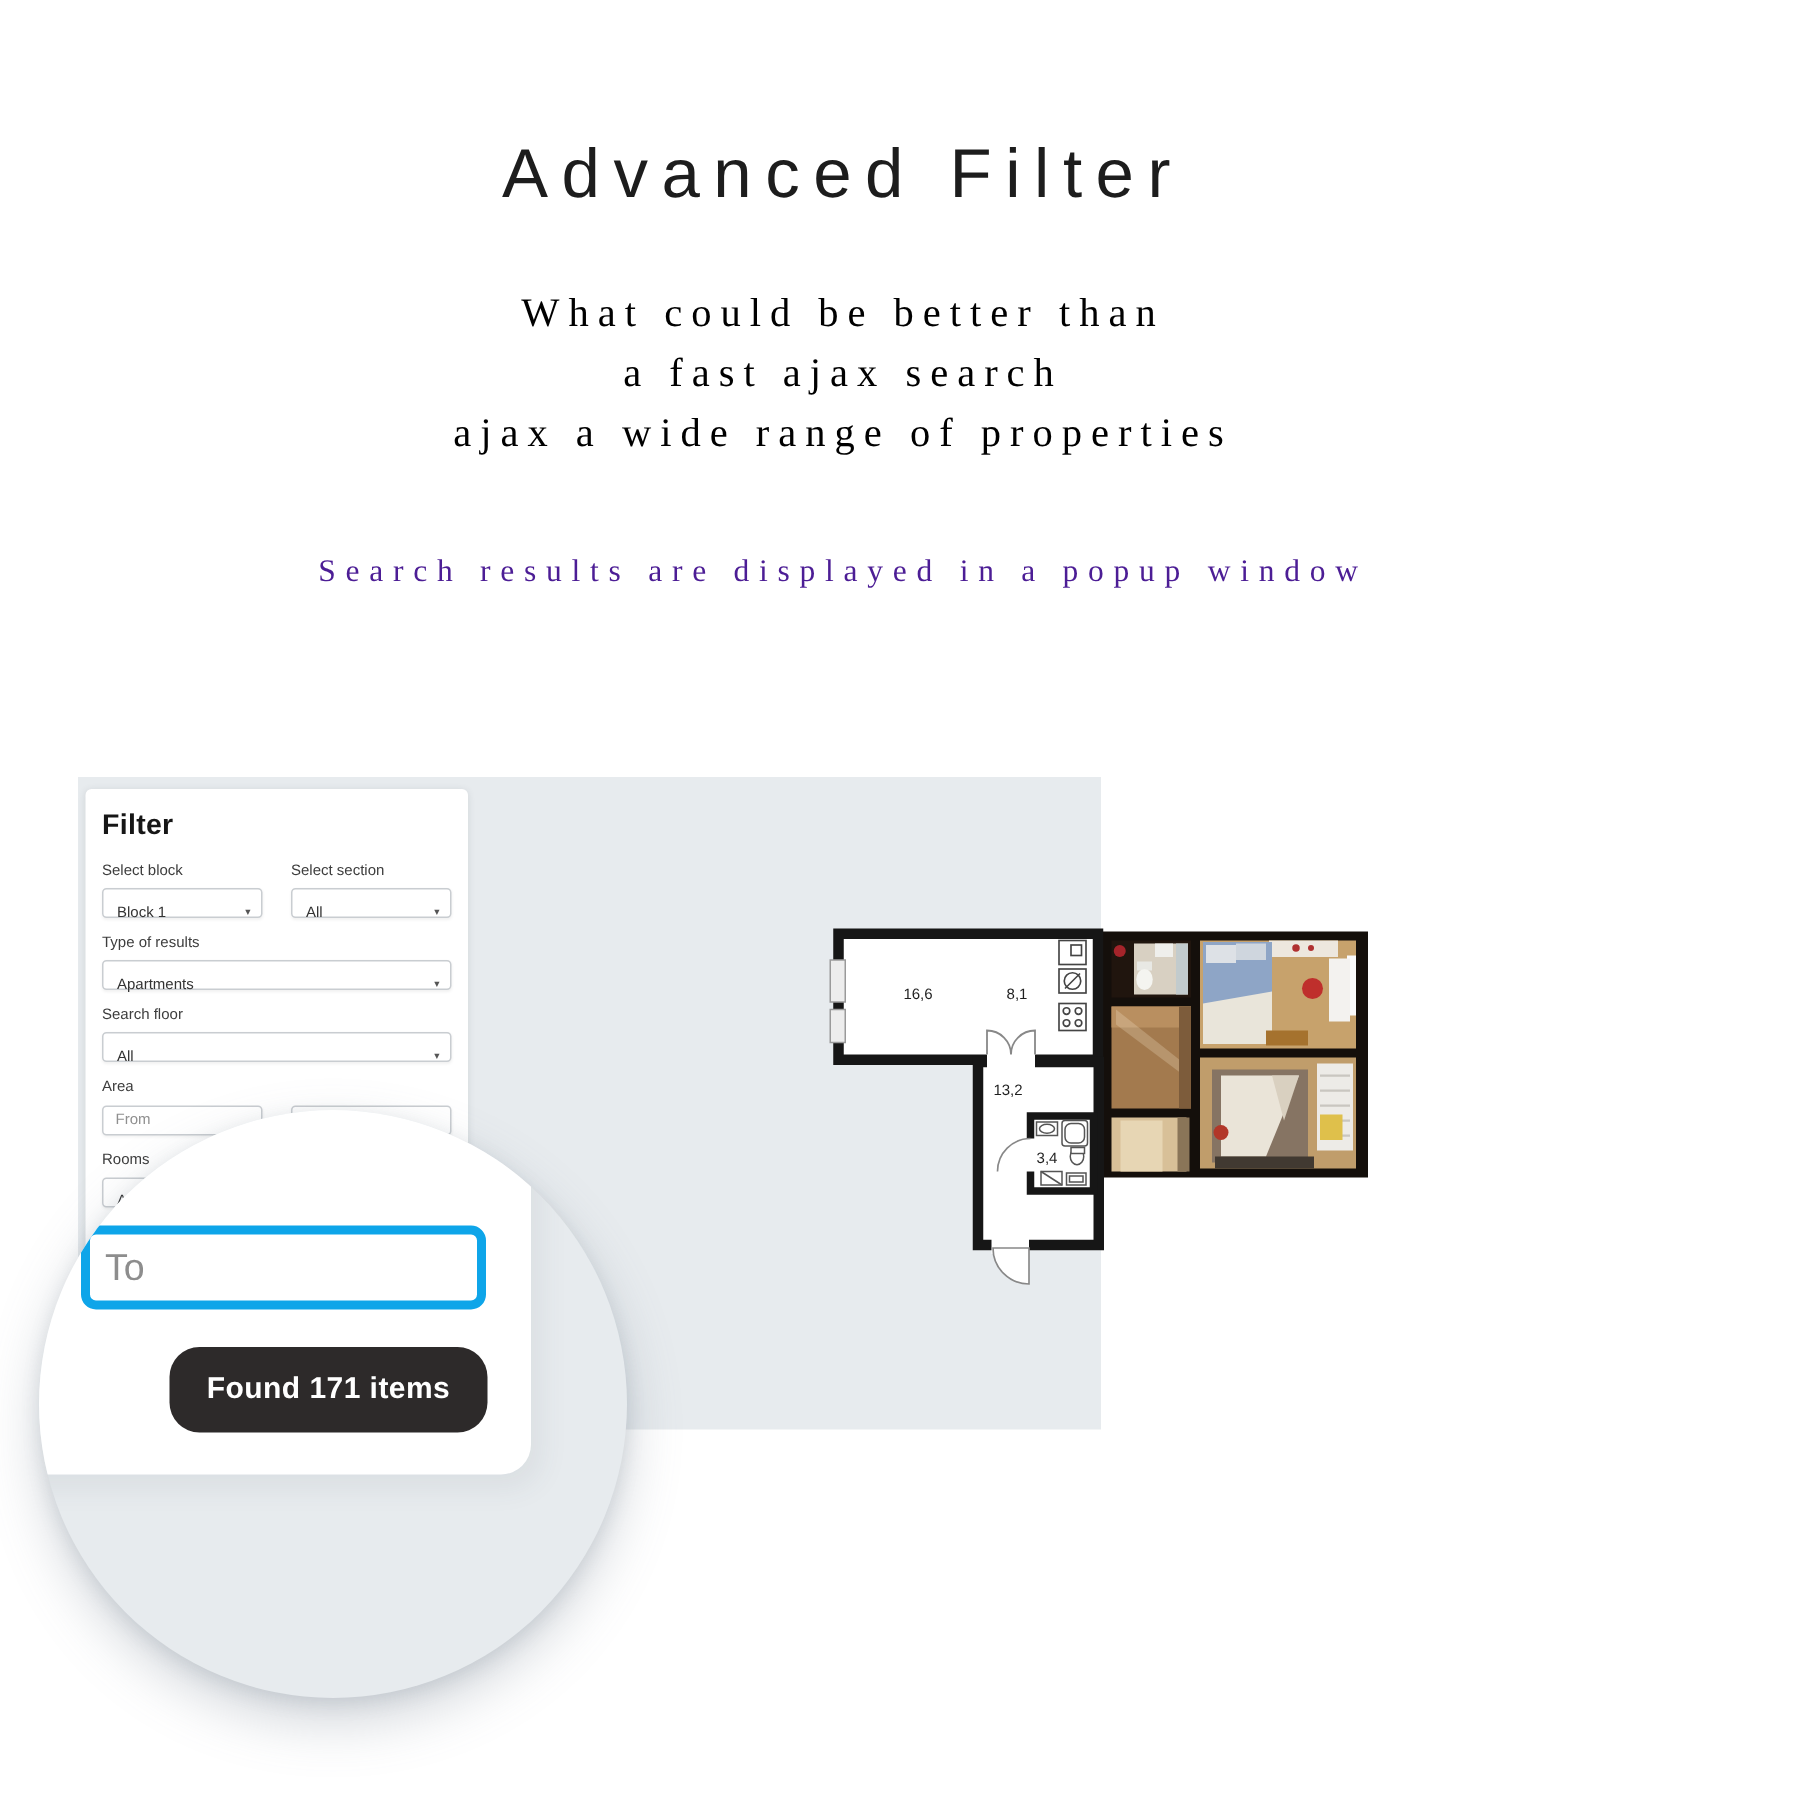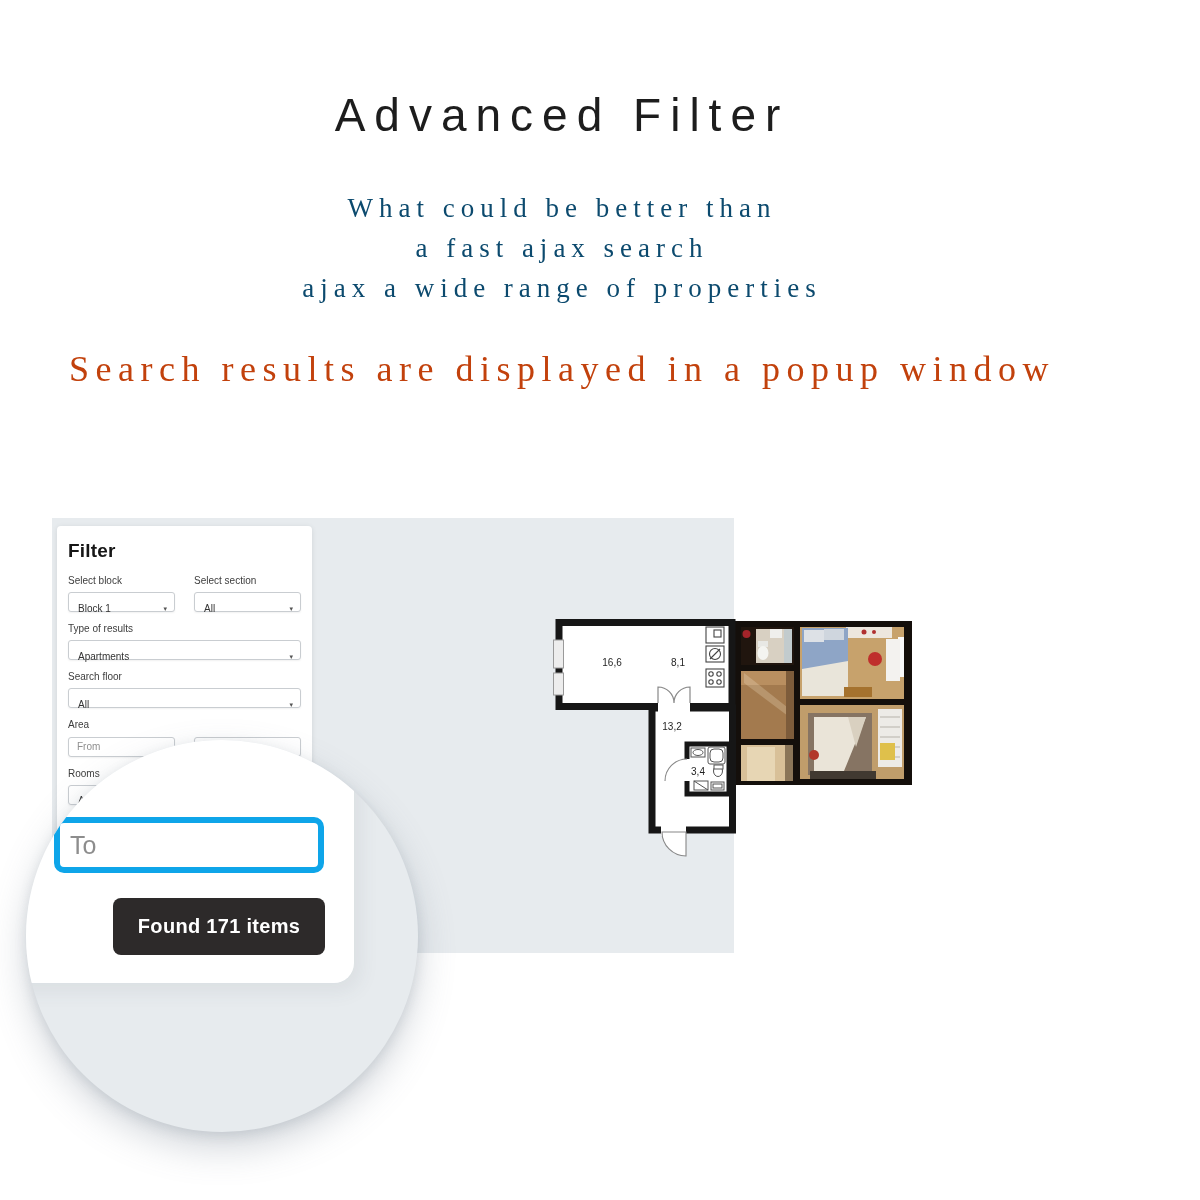--- a/index.html
+++ b/index.html
@@ -8,25 +8,25 @@
     background:#ffffff;font-family:"Liberation Sans",sans-serif;
   }
   
   .hero{position:absolute;left:0;top:0;width:1124px;text-align:center}
   .hero-title{
     margin-top:88px;font-size:46px;font-weight:400;letter-spacing:9px;
     color:#1d1d1d;font-family:"Liberation Sans",sans-serif;
   }
   .hero-sub{
     margin-top:46px;font-family:"Liberation Serif",serif;
-    font-size:27px;line-height:40px;letter-spacing:6px;color:#0c4a6e;
+    font-size:27px;line-height:40px;letter-spacing:6px;color:#000000;
   }
   .hero-tagline{
-    margin-top:40px;font-family:"Liberation Serif",serif;
-    font-size:36px;letter-spacing:6.5px;color:#c2410c;
+    margin-top:60px;font-family:"Liberation Serif",serif;
+    font-size:21px;letter-spacing:6.5px;color:#4c1d95;
   }
   
   .panel{
     position:absolute;left:52px;top:518px;width:682px;height:435px;
     background:#e7ebee;
   }
   
   .filter-card{
     position:absolute;left:57px;top:526px;width:255px;height:356px;
     background:#fff;border-radius:4px;box-shadow:0 1px 5px rgba(60,70,80,.13);
@@ -62,21 +62,21 @@
   }
   .lens-input{
     position:absolute;left:28px;top:77px;width:270px;height:56px;
     border:6px solid #0ea5e9;border-radius:10px;background:#fff;
     font-size:25px;color:#777;padding:0 0 0 10px;box-sizing:border-box;outline:none;
     font-family:inherit;
   }
   .lens-input::placeholder{color:#8d8d8d}
   .lens-btn{
     position:absolute;left:87px;top:158px;width:212px;height:57px;
-    background:#2d2a2a;border:none;border-radius:8px;color:#fff;
+    background:#2d2a2a;border:none;border-radius:20px;color:#fff;
     font-size:20px;font-weight:700;letter-spacing:.3px;font-family:inherit;
     display:flex;align-items:center;justify-content:center;cursor:pointer;
   }
   
   .floor-plan{position:absolute;left:548px;top:613px;width:368px;height:250px}
   .fp-label{font-family:"Liberation Sans",sans-serif;font-size:10px;fill:#1f1f1f}
 </style>
 </head>
 <body>
 

